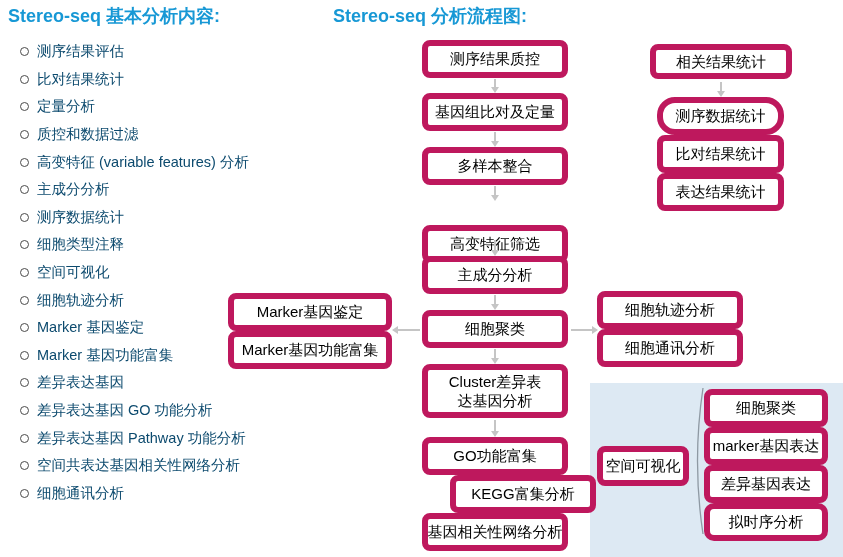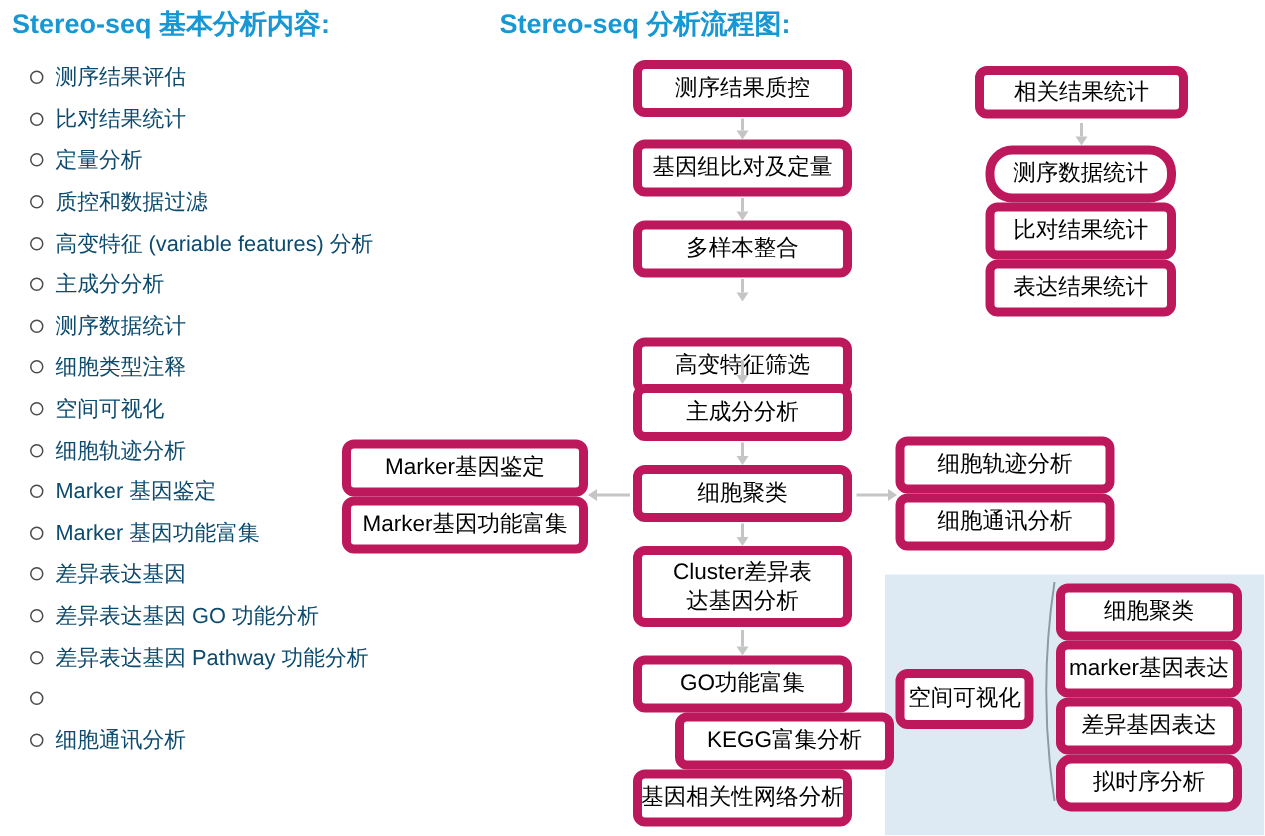--- a/index.html
+++ b/index.html
@@ -100,20 +100,21 @@
     <li>
         <span class="bullet"></span>
         <span>差异表达基因 GO 功能分析</span>
       </li>
     <li>
         <span class="bullet"></span>
         <span>差异表达基因 Pathway 功能分析</span>
       </li>
     <li>
         <span class="bullet"></span>
+        <span>空间共表达基因相关性网络分析</span>
       </li>
     <li>
         <span class="bullet"></span>
         <span>细胞通讯分析</span>
       </li>
   </ul>
 
   <div id="spatial-panel"></div>
 
   <div class="box mid" style="top:40px;">测序结果质控</div>

